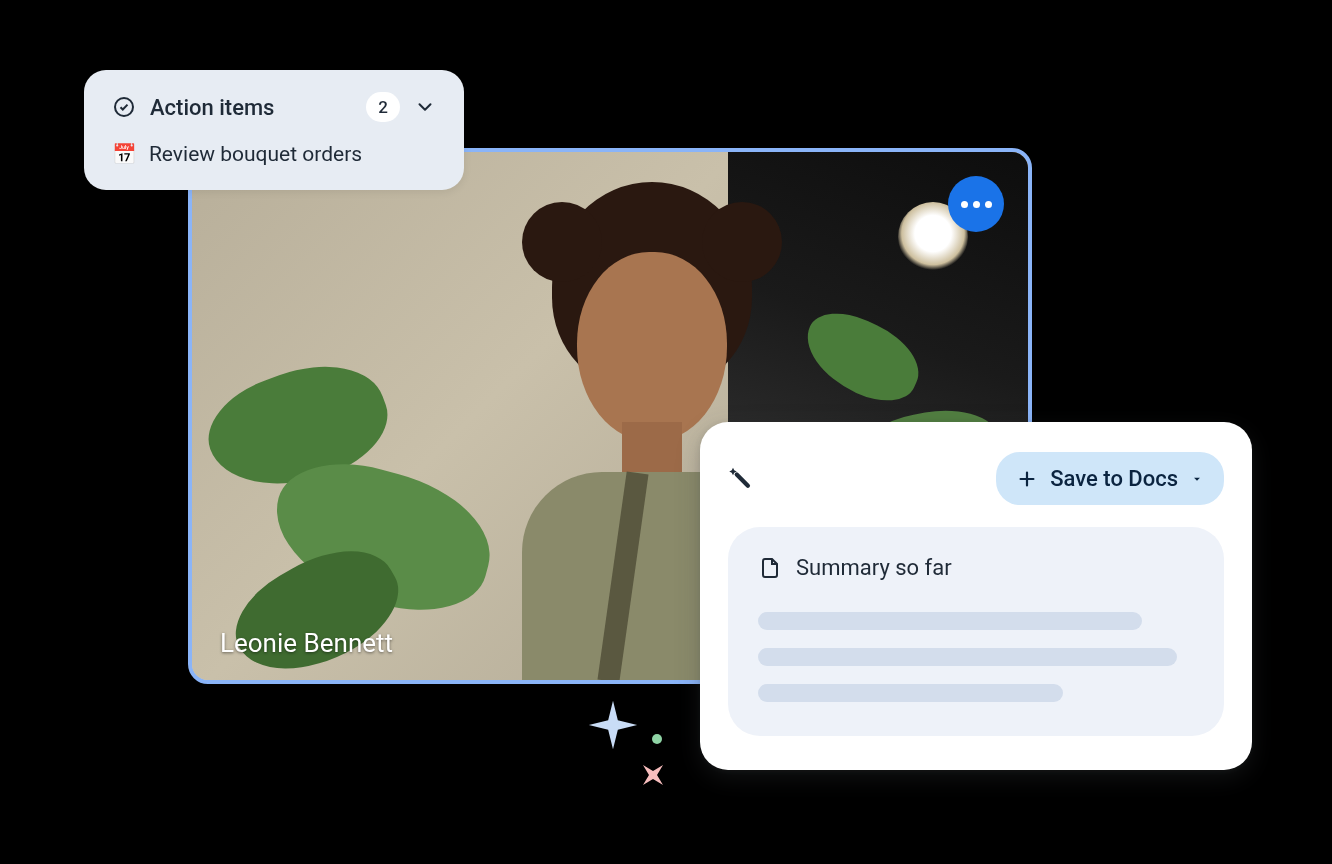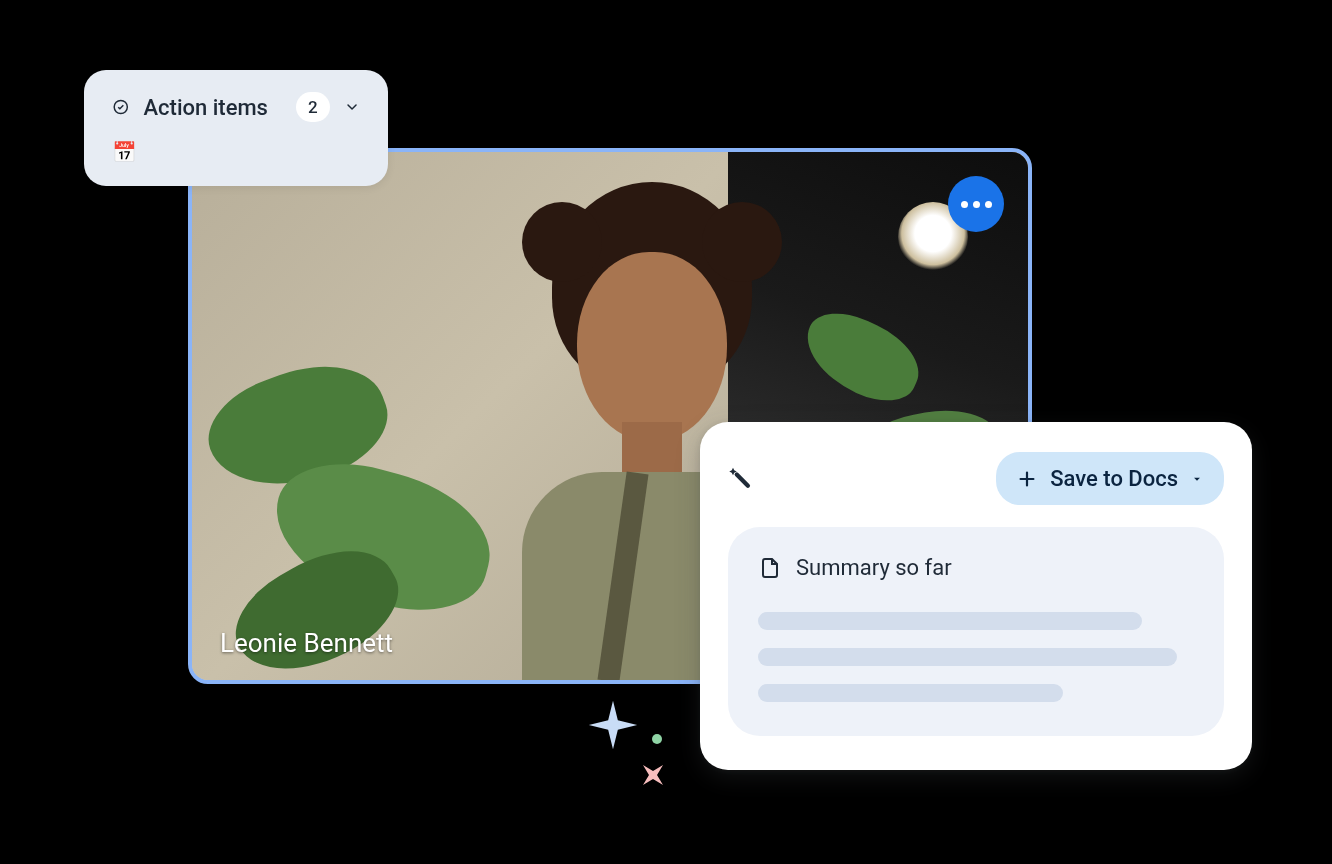--- a/index.html
+++ b/index.html
@@ -68,21 +68,21 @@
     gap:5px;
     cursor:pointer;
   }
   .more-btn span{ width:7px;height:7px;border-radius:50%;background:#fff;}
 
   
   .action-items {
     position: absolute;
     left: 84px;
     top: 70px;
-    width: 304px;
+    width: 380px;
     background: #e7ecf3;
     border-radius: 22px;
     padding: 22px 28px 24px;
     box-shadow: 0 2px 8px rgba(0,0,0,.08);
   }
   .ai-header{ display:flex; align-items:center; gap:14px;}
   .ai-check{ width:24px;height:24px;}
   .ai-title{ font-size:22px; font-weight:500; color:#1f2a37; flex:0 0 auto;}
   .ai-spacer{flex:1}
   .ai-count{
@@ -168,20 +168,21 @@
     </svg>
     <div class="ai-title">Action items</div>
     <div class="ai-spacer"></div>
     <div class="ai-count">2</div>
     <svg class="ai-chev" viewBox="0 0 24 24" fill="none" stroke="#1f2a37" stroke-width="2.2" stroke-linecap="round" stroke-linejoin="round">
       <path d="M6 9l6 6 6-6"></path>
     </svg>
   </div>
   <div class="ai-item">
     <span class="ai-item-icon">📅</span>
+    <span class="ai-item-text">Review bouquet orders</span>
   </div>
 </div>
 
 <div class="summary-card">
   <div class="sc-top">
     <svg class="magic-icon" viewBox="0 0 24 24" fill="currentColor">
       <path d="M4 3l1 2 2 1-2 1-1 2-1-2-2-1 2-1z"></path>
       <rect x="7" y="6" width="16" height="3.4" rx="1.7" transform="rotate(45 7 6)"></rect>
     </svg>
     <div class="save-btn">

